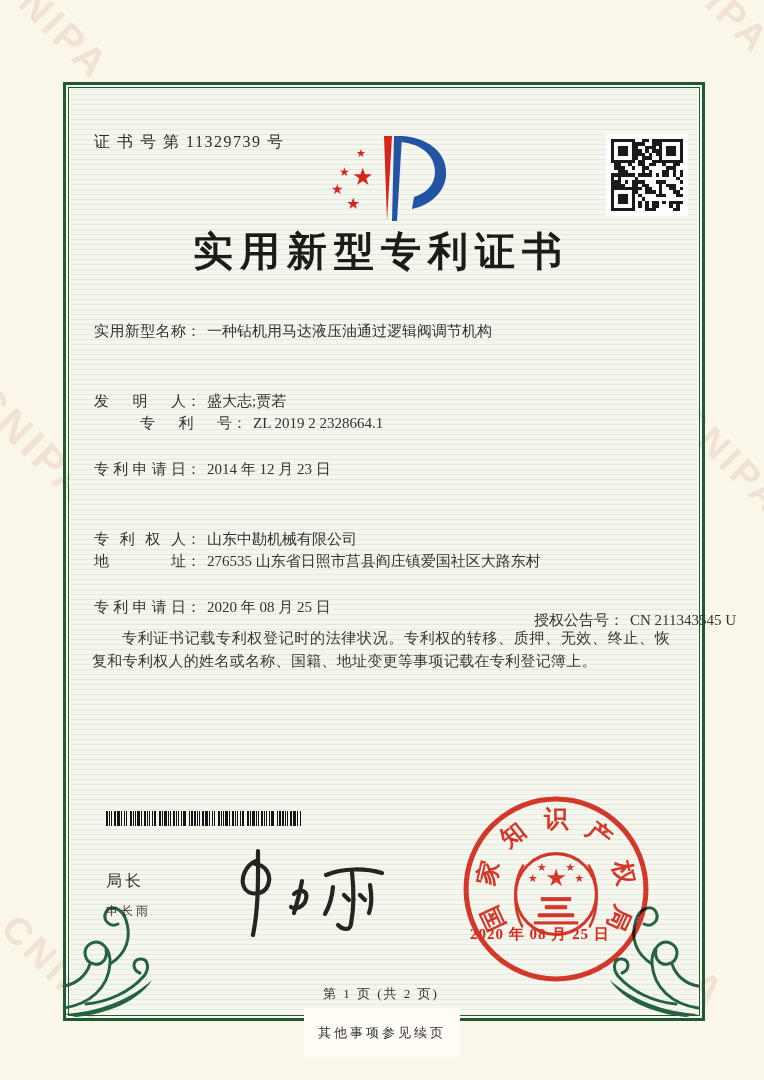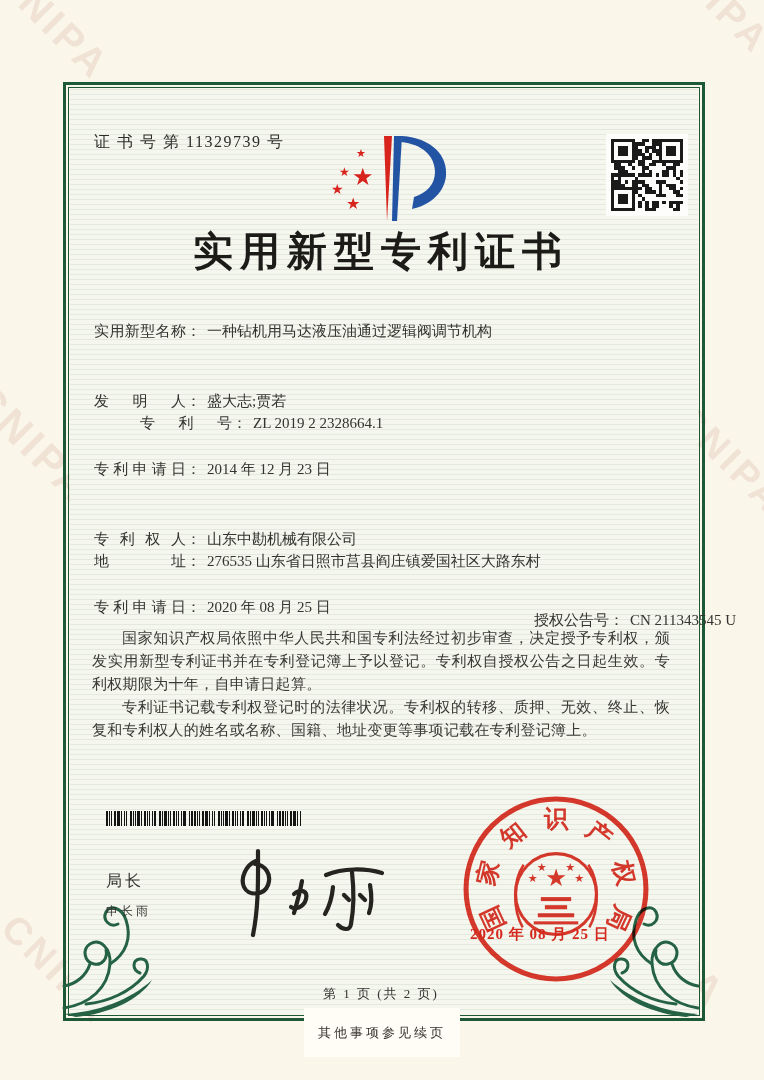--- a/index.html
+++ b/index.html
@@ -353,21 +353,20 @@
   <span class="lbl">地址</span><span class="colon">：</span><span>276535  山东省日照市莒县阎庄镇爱国社区大路东村</span>
 </div>
 <div class="row" style="top:598px;width:576px;">
   <span class="lbl">专利申请日</span><span class="colon">：</span><span>2020 年 08 月 25 日</span>
   <span class="grant2">
     <span>授权公告号</span><span class="colon">：</span><span>CN 211343545 U</span>
   </span>
 </div>
 
 <div class="abs notice">
-  <p>国家知识产权局依照中华人民共和国专利法经过初步审查，决定授予专利权，颁发实用新型专利证书并在专利登记簿上予以登记。专利权自授权公告之日起生效。专利权期限为十年，自申请日起算。</p>
   <p>专利证书记载专利权登记时的法律状况。专利权的转移、质押、无效、终止、恢复和专利权人的姓名或名称、国籍、地址变更等事项记载在专利登记簿上。</p>
 </div>
 
 <div class="abs barcode">
   <svg id="barcode-svg" width="198" height="15" viewBox="0 0 198 15" shape-rendering="crispEdges">
       <rect x="0" y="0" width="2" height="15" fill="#141414"></rect>
       <rect x="3" y="0" width="1" height="15" fill="#141414"></rect>
       <rect x="5" y="0" width="1" height="15" fill="#141414"></rect>
       <rect x="8" y="0" width="2" height="15" fill="#141414"></rect>
       <rect x="11" y="0" width="3" height="15" fill="#141414"></rect>

